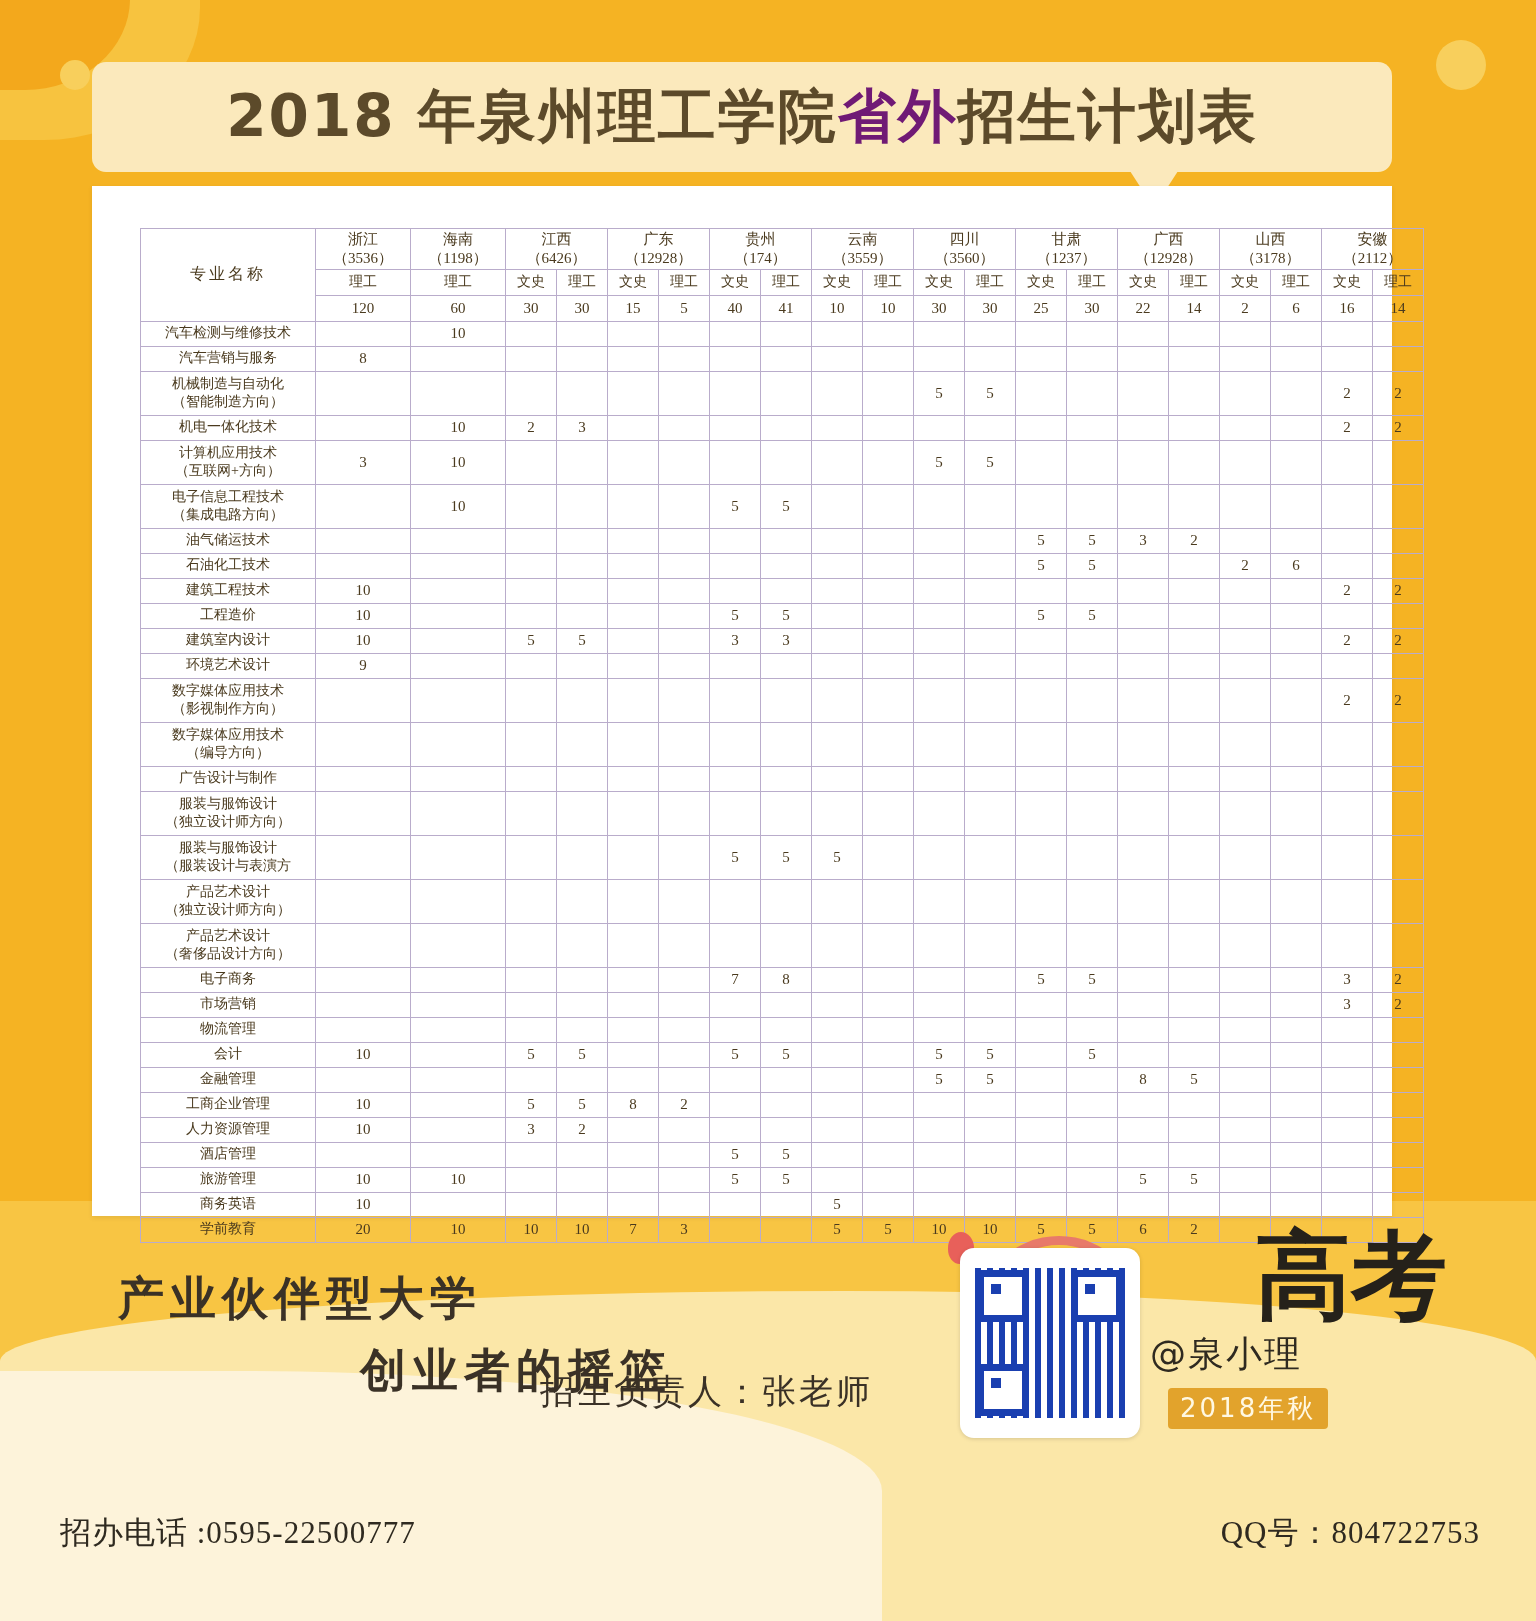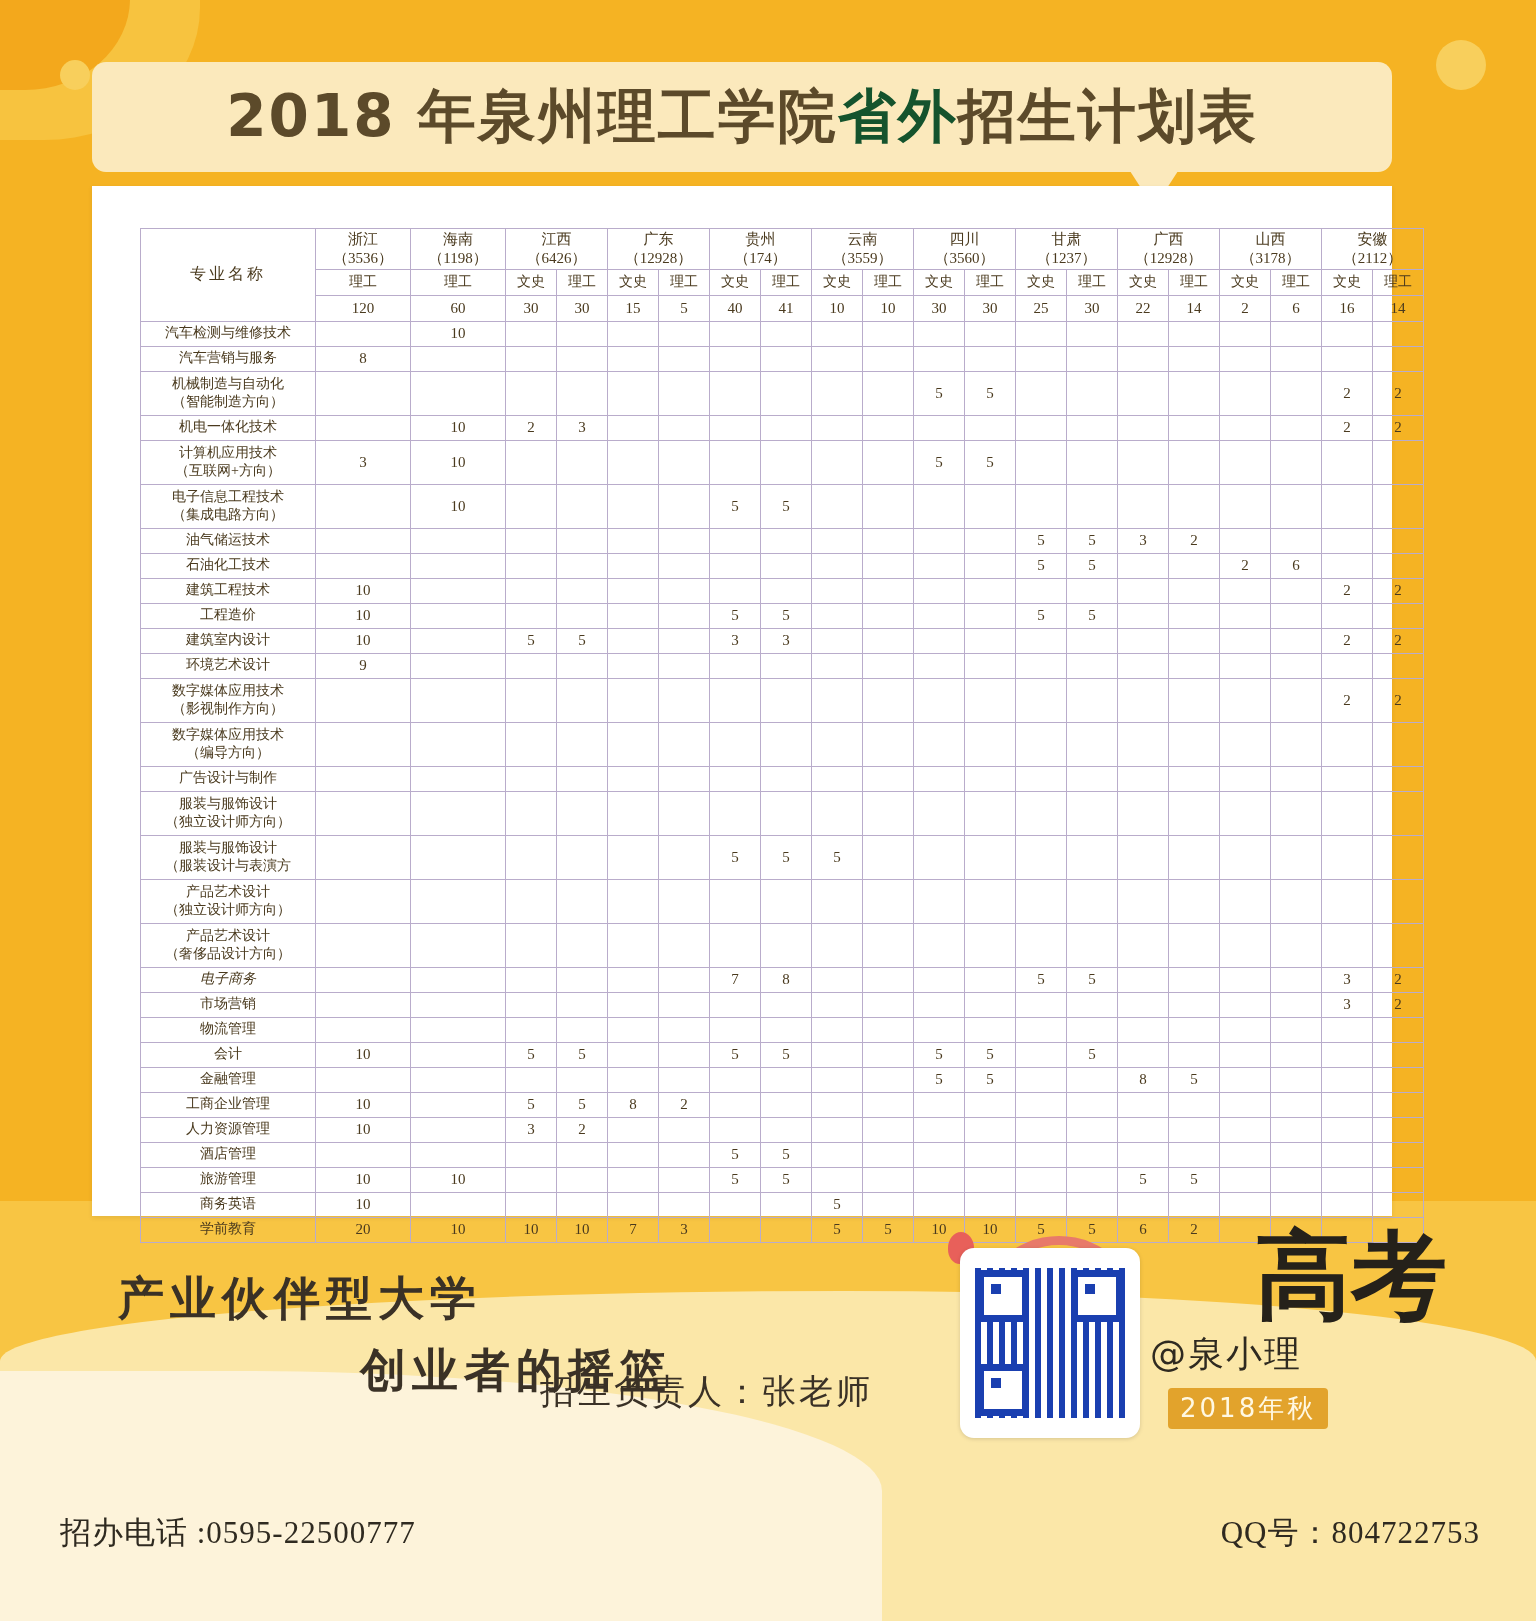--- a/index.html
+++ b/index.html
@@ -23,21 +23,21 @@
   .banner{
     position:absolute;left:92px;top:62px;width:1300px;height:110px;
     background:#fbe9bc;border-radius:14px;
     display:flex;align-items:center;justify-content:center;
   }
   .banner-text{
     font-family:"DejaVu Sans","Liberation Sans",sans-serif;
     font-weight:bold;font-size:58px;color:#5c4a2a;letter-spacing:2px;
     white-space:nowrap;
   }
-  .banner-text .hl{color:#14532d;}
+  .banner-text .hl{color:#701a75;}
   .banner-tail{
     position:absolute;left:1128px;top:168px;width:0;height:0;
     border-left:26px solid transparent;border-right:26px solid transparent;
     border-top:40px solid #fbe9bc;
   }
 
   
   .sheet{
     position:absolute;left:92px;top:186px;width:1300px;height:1030px;
     background:#ffffff;
@@ -717,21 +717,21 @@
         <td class="num"></td>
         <td class="num"></td>
         <td class="num"></td>
         <td class="num"></td>
         <td class="num"></td>
         <td class="num"></td>
         <td class="num"></td>
         <td class="num"></td>
       </tr>
       <tr class="r1">
-        <td class="major" style="width: 170px; font-style: italic;">
+        <td class="major" style="width: 170px;">
           <div>电子商务</div>
         </td>
         <td class="num"></td>
         <td class="num"></td>
         <td class="num"></td>
         <td class="num"></td>
         <td class="num"></td>
         <td class="num"></td>
         <td class="num">7</td>
         <td class="num">8</td>

